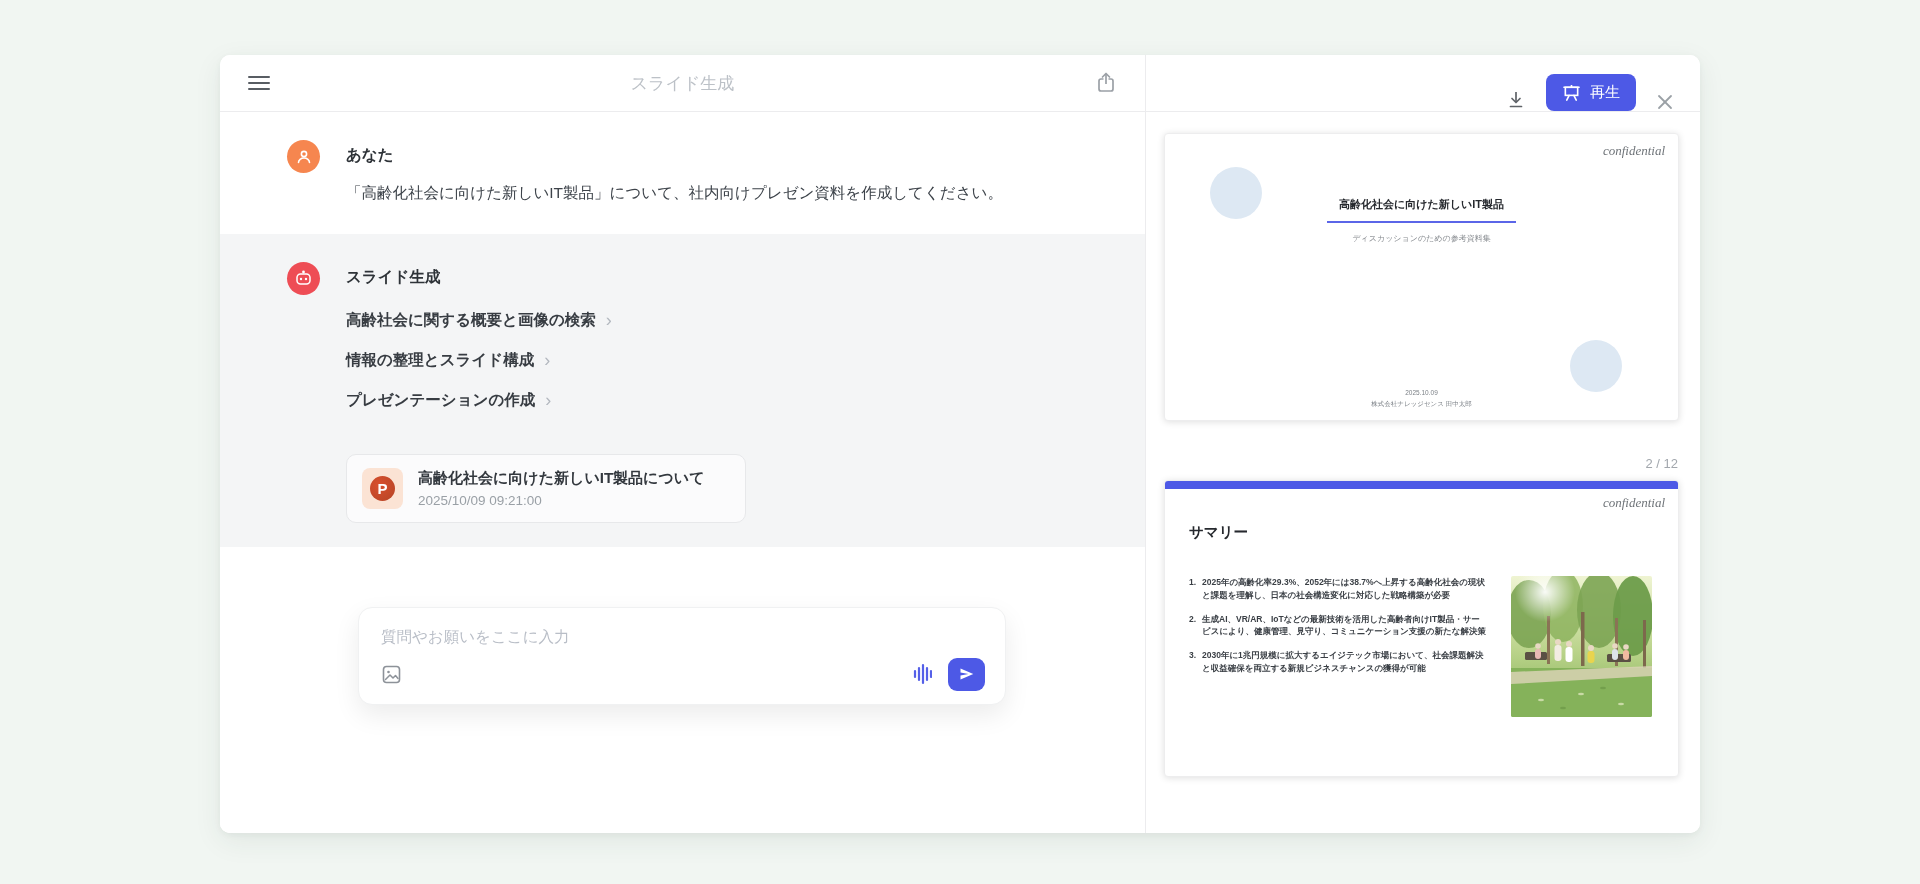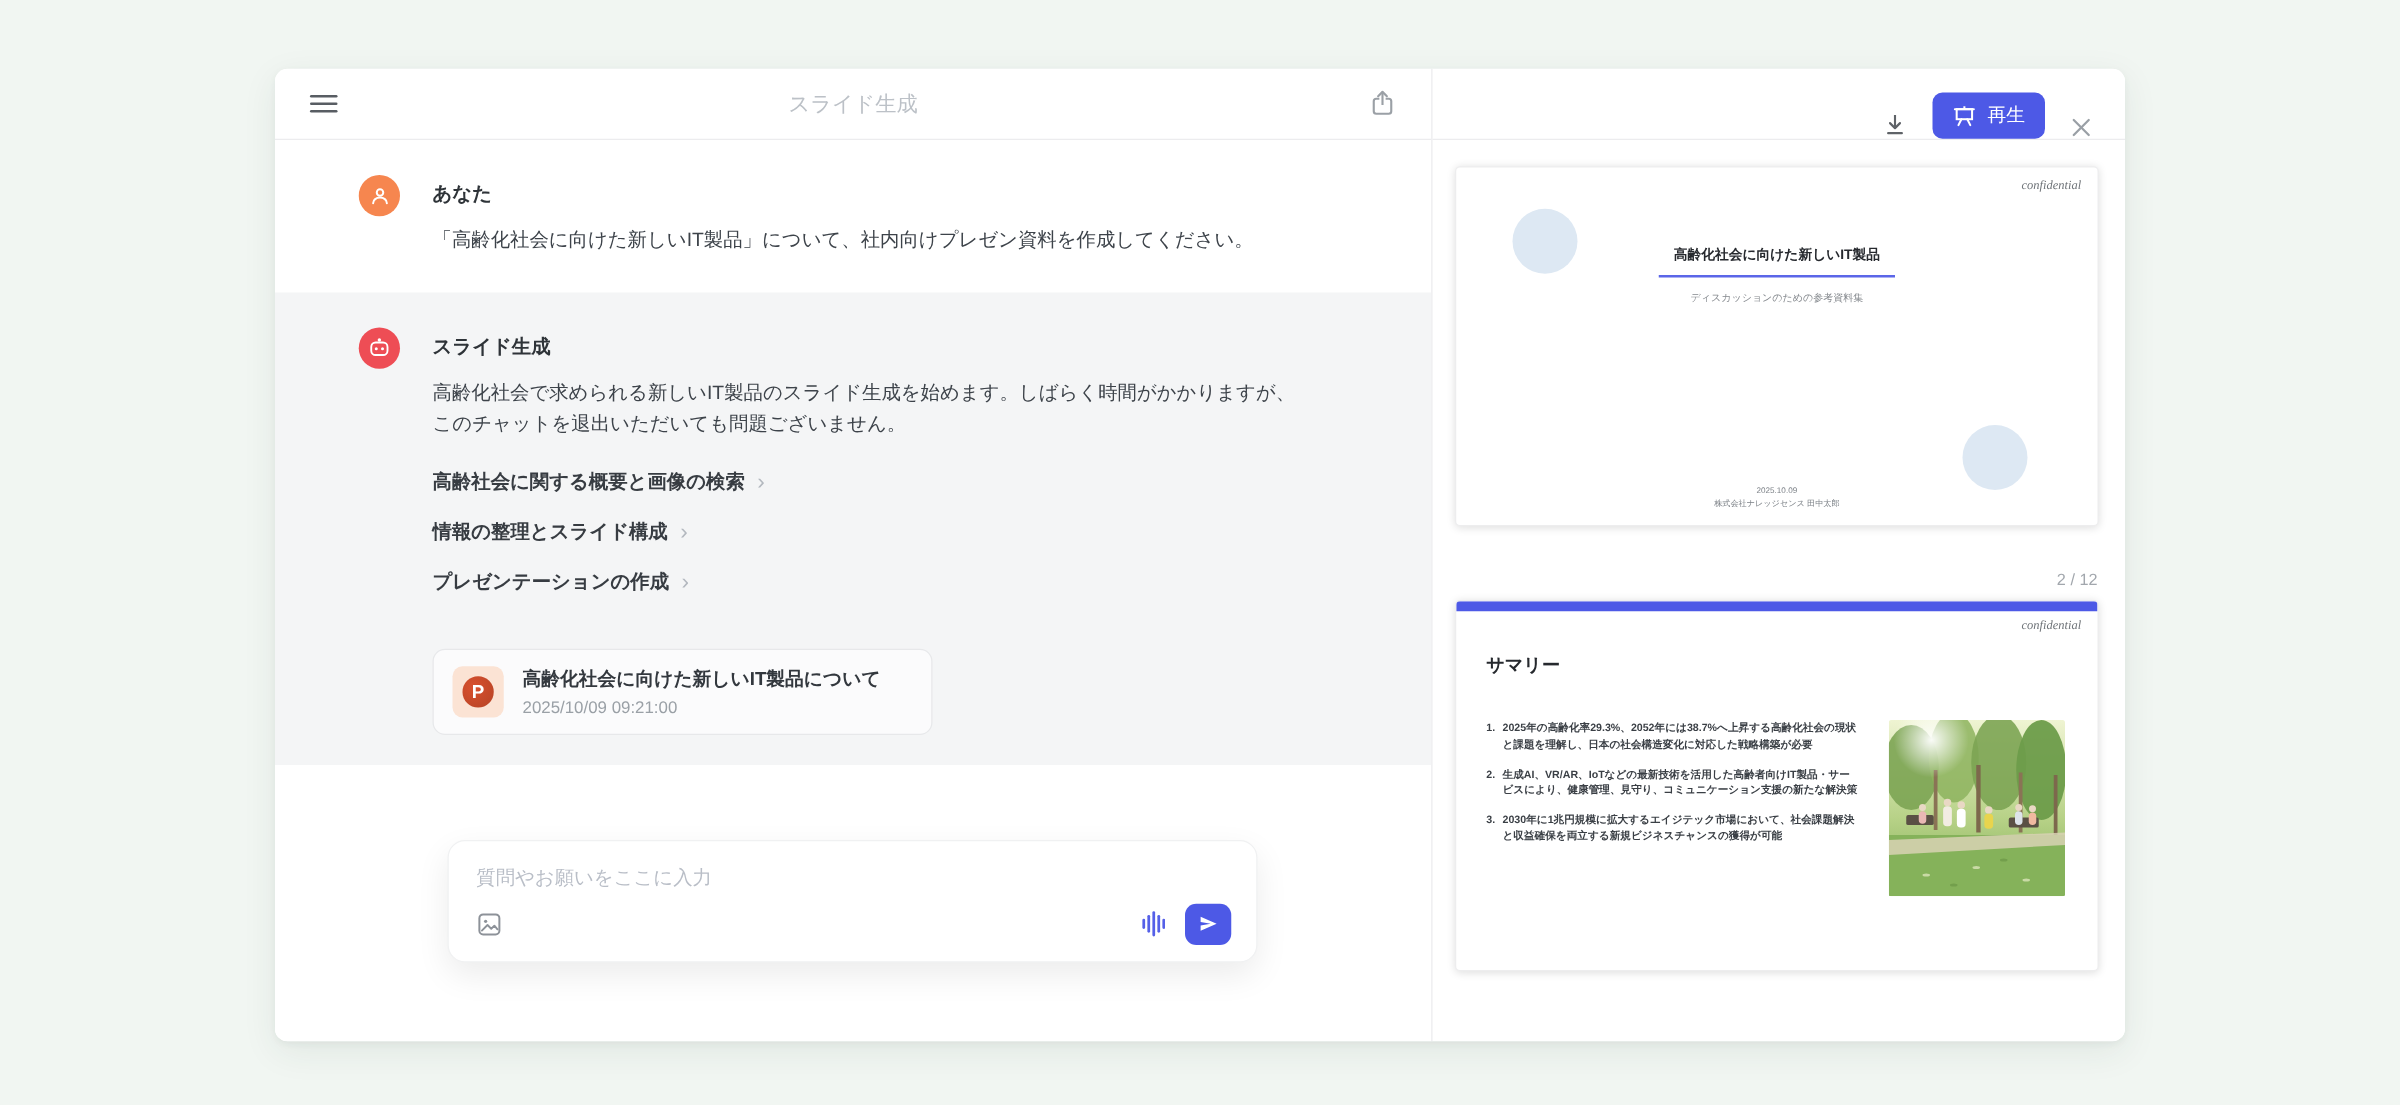--- a/index.html
+++ b/index.html
@@ -83,21 +83,21 @@
   }
   .preview-body { flex:1; padding:21px 22px 15px 18px; overflow:hidden; }
   .slide-label { text-align:right; font-size:13px; color:#a2a7ad; margin-bottom:9px; }
   .slide-label.second { margin-top:35px; }
   .slide-card {
     width:515px; background:#fff; border:1px solid #ededee; border-radius:4px;
     box-shadow:0 1px 7px rgba(0,0,0,.13); position:relative; cursor:pointer; overflow:hidden;
   }
   .slide-1 { height:288px; }
   .slide-2 { height:297px; }
-  .conf { position:absolute; top:9px; right:13px; font-size:10px; font-style:italic;
+  .conf { position:absolute; top:9px; right:13px; font-size:13px; font-style:italic;
     color:#6f7479; font-family:"Liberation Serif","DejaVu Serif",serif; }
   .deco-circle { position:absolute; border-radius:50%; background:#dde8f3; }
   .circle-tl { width:52px; height:52px; left:45px; top:33px; }
   .circle-br { width:52px; height:52px; left:405px; top:206px; }
   .s1-title-wrap { position:absolute; top:60px; left:0; right:0; text-align:center; }
   .s1-title { display:inline-block; font-size:11px; font-weight:bold; color:#26292e;
     padding:0 12px 9px; border-bottom:2.5px solid var(--underline,#5b66e8); }
   .s1-sub { position:absolute; top:99px; left:0; right:0; text-align:center; font-size:8px; color:#85898e; }
   .s1-footer { position:absolute; bottom:11px; left:0; right:0; text-align:center;
     font-size:6.5px; color:#7c8187; line-height:1.6; }
@@ -149,21 +149,20 @@
       <div class="avatar bot">
         <svg width="19" height="19" viewBox="0 0 19 19">
           <circle cx="9.5" cy="3" r="1.4" fill="#fff"></circle>
           <rect x="3" y="5" width="13" height="10" rx="3.5" fill="none" stroke="#fff" stroke-width="1.5"></rect>
           <circle cx="7" cy="10" r="1.2" fill="#fff"></circle>
           <circle cx="12" cy="10" r="1.2" fill="#fff"></circle>
         </svg>
       </div>
       <div class="msg-content">
         <div class="msg-name">スライド生成</div>
-        <div class="msg-text">高齢化社会で求められる新しいIT製品のスライド生成を始めます。しばらく時間がかかりますが、このチャットを退出いただいても問題ございません。</div>
 
         <div class="steps">
           <div class="step">
             <span>高齢社会に関する概要と画像の検索</span>
             <span class="chev">›</span>
           </div>
           <div class="step">
             <span>情報の整理とスライド構成</span>
             <span class="chev">›</span>
           </div>

